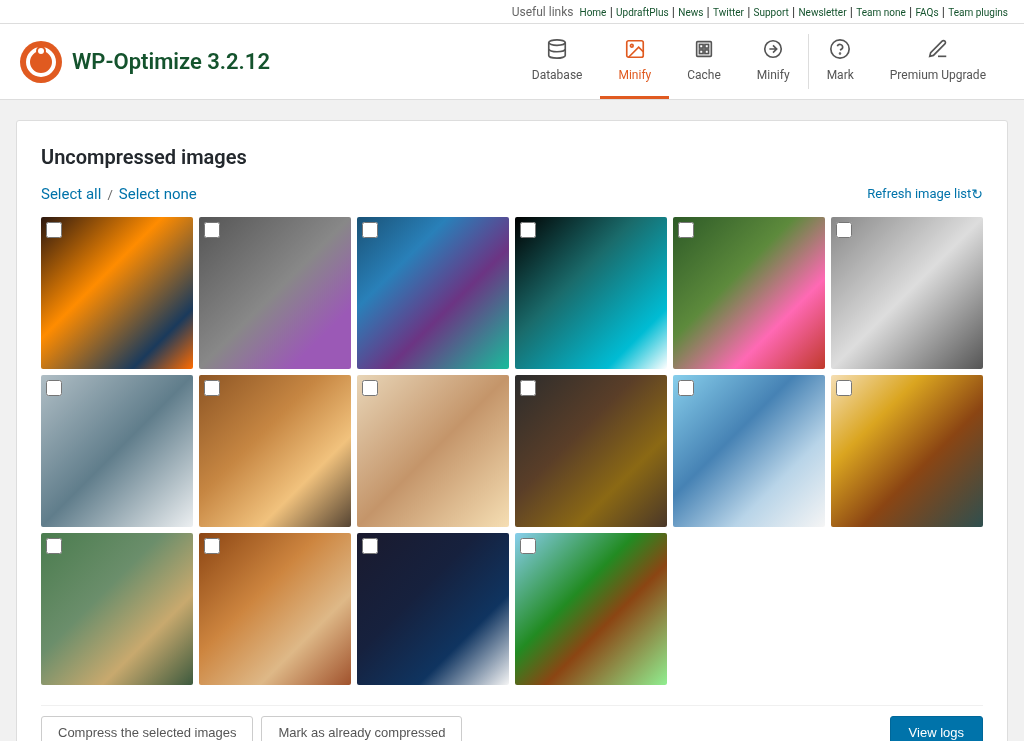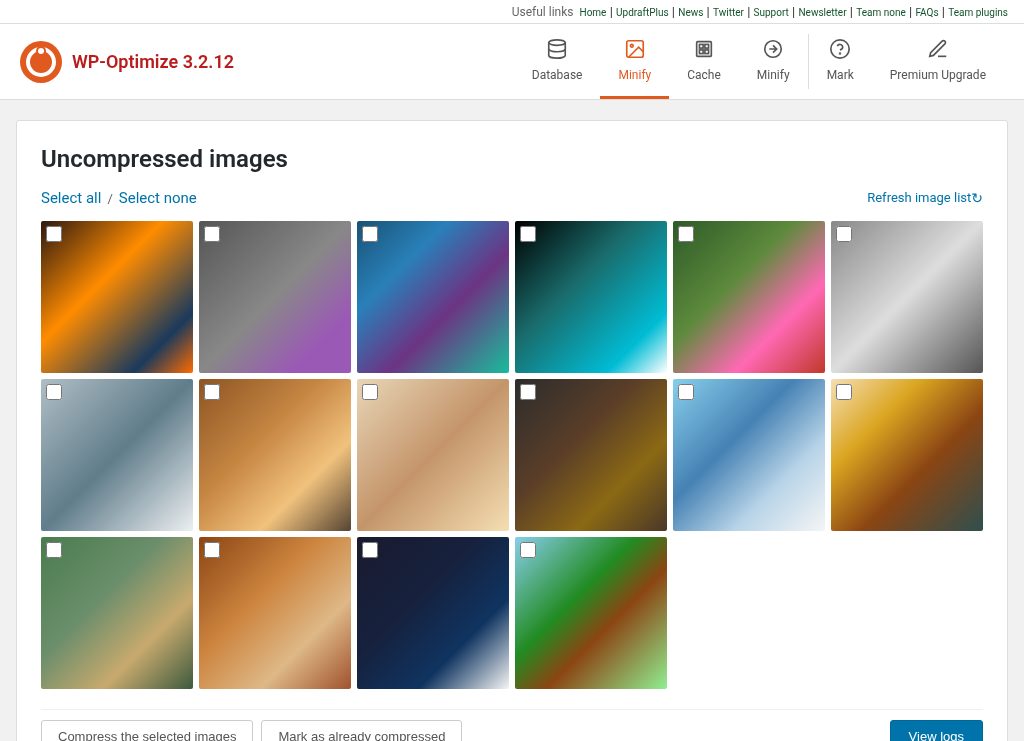--- a/index.html
+++ b/index.html
@@ -9,35 +9,35 @@
     .top-bar { background: #fff; border-bottom: 1px solid #ddd; padding: 4px 0; text-align: right; }
     .top-bar .useful-links-label { color: #666; font-size: 12px; margin-right: 6px; }
     .top-bar a { color: #14532d; font-size: 10px; text-decoration: none; }
     .top-bar .links-container { display: inline; }
     .top-bar-inner { max-width: 1024px; margin: 0 auto; padding: 0 16px; display: flex; justify-content: flex-end; align-items: center; }
 
     
     .header { background: #fff; border-bottom: 1px solid #ddd; padding: 0 20px; display: flex; align-items: center; justify-content: space-between; }
     .logo-area { display: flex; align-items: center; gap: 10px; padding: 14px 0; }
     .logo-circle { width: 42px; height: 42px; }
-    .logo-title { font-size: 18px; font-weight: 600; color: #b91c1c; }
+    .logo-title { font-size: 22px; font-weight: 600; color: #14532d; }
 
     
     .nav { display: flex; align-items: stretch; height: 100%; }
     .nav-item { display: flex; flex-direction: column; align-items: center; justify-content: center; padding: 14px 18px; cursor: pointer; color: #555; font-size: 12px; border-bottom: 3px solid transparent; gap: 5px; text-decoration: none; }
     .nav-item.active { color: #e05a20; border-bottom: 3px solid #e05a20; }
     .nav-icon { font-size: 20px; line-height: 1; }
     .nav-divider { width: 1px; background: #ddd; margin: 10px 0; }
 
     
     .main { max-width: 1024px; margin: 20px auto; padding: 0 16px; }
     .content-box { background: #fff; border: 1px solid #ddd; border-radius: 3px; padding: 24px; }
 
     
-    .page-title { font-size: 24px; font-weight: 600; margin-bottom: 16px; color: #23282d; }
+    .page-title { font-size: 20px; font-weight: 600; margin-bottom: 16px; color: #23282d; }
 
     
     .select-controls { display: flex; align-items: center; justify-content: space-between; margin-bottom: 14px; }
     .select-links { display: flex; gap: 6px; align-items: center; }
     .select-links a { color: #0073aa; text-decoration: none; font-size: 15px; }
     .select-links .separator { color: #666; }
     .refresh-link { color: #0073aa; text-decoration: none; font-size: 13px; display: flex; }
 
     
     .image-grid { display: grid; grid-template-columns: repeat(6, 1fr); gap: 6px; margin-bottom: 20px; }

